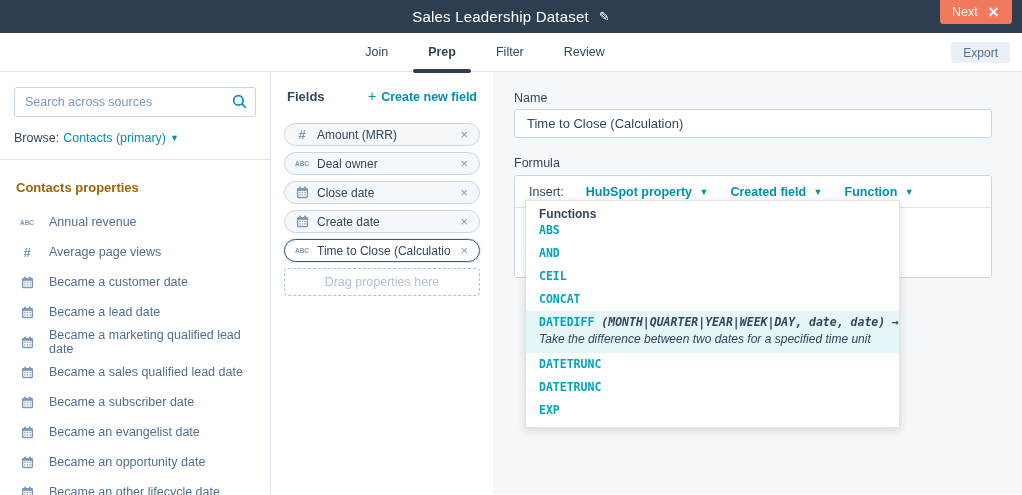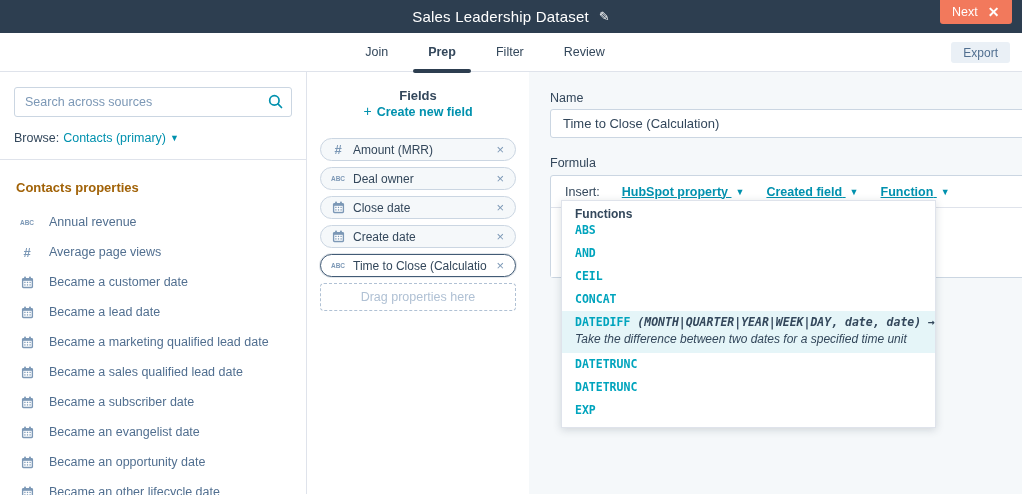--- a/index.html
+++ b/index.html
@@ -26,21 +26,21 @@
     display:flex; align-items:center; cursor:pointer; }
   .tab.active { font-weight:bold; }
   .tab.active::after { content:""; position:absolute; left:50%; bottom:-2px;
     transform:translateX(-50%); width:58px; height:4px; border-radius:2px; background:#2d3e50; }
   .export-btn { position:absolute; right:12px; top:9px; height:21px; padding:0 12px;
     background:#eaf0f6; color:#516f90; border:none; border-radius:3px; font-size:12px;
     font-family:inherit; cursor:pointer; }
 
   
   .content { display:flex; height:422px; }
-  .sidebar { width:307px; background:#fff; border-right:1px solid #dfe3eb;
+  .sidebar { width:271px; background:#fff; border-right:1px solid #dfe3eb;
     padding:15px 14px 12px; flex:none; }
   .fields-col { width:222px; background:#fff; padding:16px 13px 0; flex:none; }
   .editor { position:relative; flex:1; background:#f5f8fa; }
 
   
   .search-box { position:relative; height:30px; }
   .search-box input { width:100%; height:100%; border:1px solid #cbd6e2; border-radius:3px;
     padding:0 30px 0 10px; font-size:12.5px; font-family:inherit; color:#33475b; background:#fff; }
   .search-box input::placeholder { color:#7c98b6; }
   .search-icon { position:absolute; right:9px; top:7px; }
@@ -50,21 +50,21 @@
   .side-divider { border:none; border-top:1px solid #dfe3eb; margin:14px -14px 0; }
   .props-title { font-size:13px; font-weight:bold; color:#a16207; margin:20px 0 12px 2px; }
   .prop-item { display:flex; align-items:center; gap:14px; height:30px; padding-left:5px;
     font-size:12.5px; color:#516f90; cursor:pointer; }
   .picon { width:16px; flex:none; display:flex; justify-content:center; align-items:center;
     color:#7c98b6; }
   .picon.num { font-size:13px; font-weight:bold; }
   .picon.abc { font-size:6.5px; font-weight:bold; letter-spacing:0; }
 
   
-  .fields-head { display:flex; align-items:center; justify-content:space-between; padding:0 3px;flex-direction:column; }
+  .fields-head { display:flex; align-items:center; justify-content:space-between; padding:0 3px; }
   .fields-title { font-size:13px; font-weight:bold; color:#33475b; }
   .create-link { font-size:12.5px; color:#0091ae; font-weight:bold; cursor:pointer; }
   .create-link .plus { margin-right:5px; font-weight:normal; font-size:14px; }
   .chips { margin-top:19px; display:flex; flex-direction:column; gap:6px; }
   .chip { height:23px; border:1px solid #cbd6e2; background:#f5f8fa; border-radius:12px;
     display:flex; align-items:center; gap:8px; padding:0 10px; font-size:12px;
     color:#33475b; cursor:grab; }
   .chip.selected { border-color:#425b76; background:#fff; box-shadow:0 0 0 1px rgba(66,91,118,.15); }
   .chip .picon { width:14px; }
   .chip .chip-label { flex:1; white-space:nowrap; overflow:hidden; }
@@ -78,21 +78,21 @@
   .name-label { top:19px; }
   .name-input { position:absolute; left:21px; top:37px; width:478px; height:29px;
     border:1px solid #cbd6e2; border-radius:3px; background:#fff; font-size:13px;
     font-family:inherit; color:#33475b; padding:0 12px; }
   .formula-label { top:84px; }
   .formula-card { position:absolute; left:21px; top:103px; width:478px; height:103px;
     background:#fff; border:1px solid #cbd6e2; border-radius:3px; }
   .insert-row { height:32px; display:flex; align-items:center; gap:22px; padding:0 14px;
     border-bottom:1px solid #dfe3eb; font-size:12.5px; }
   .insert-label { color:#33475b; }
-  .insert-menu { color:#0091ae; font-weight:bold; cursor:pointer;text-decoration:underline; }
+  .insert-menu { color:#0091ae; font-weight:bold; cursor:pointer; }
   .formula-body { height:69px; background:#fff; }
 
   
   .fn-dropdown { position:absolute; left:32px; top:128px; width:375px; height:228px;
     background:#fff; border:1px solid #dfe3eb; box-shadow:0 2px 8px rgba(45,62,80,.18);
     overflow:hidden; z-index:5; }
   .fn-header { padding:4px 13px 0; height:18px; line-height:18px; font-size:12px;
     font-weight:bold; color:#33475b; }
   .fn-item { height:23px; line-height:23px; padding:0 13px; font-family:"DejaVu Sans Mono", monospace;
     font-size:11.5px; font-weight:bold; color:#00a4bd; cursor:pointer; white-space:nowrap; }

